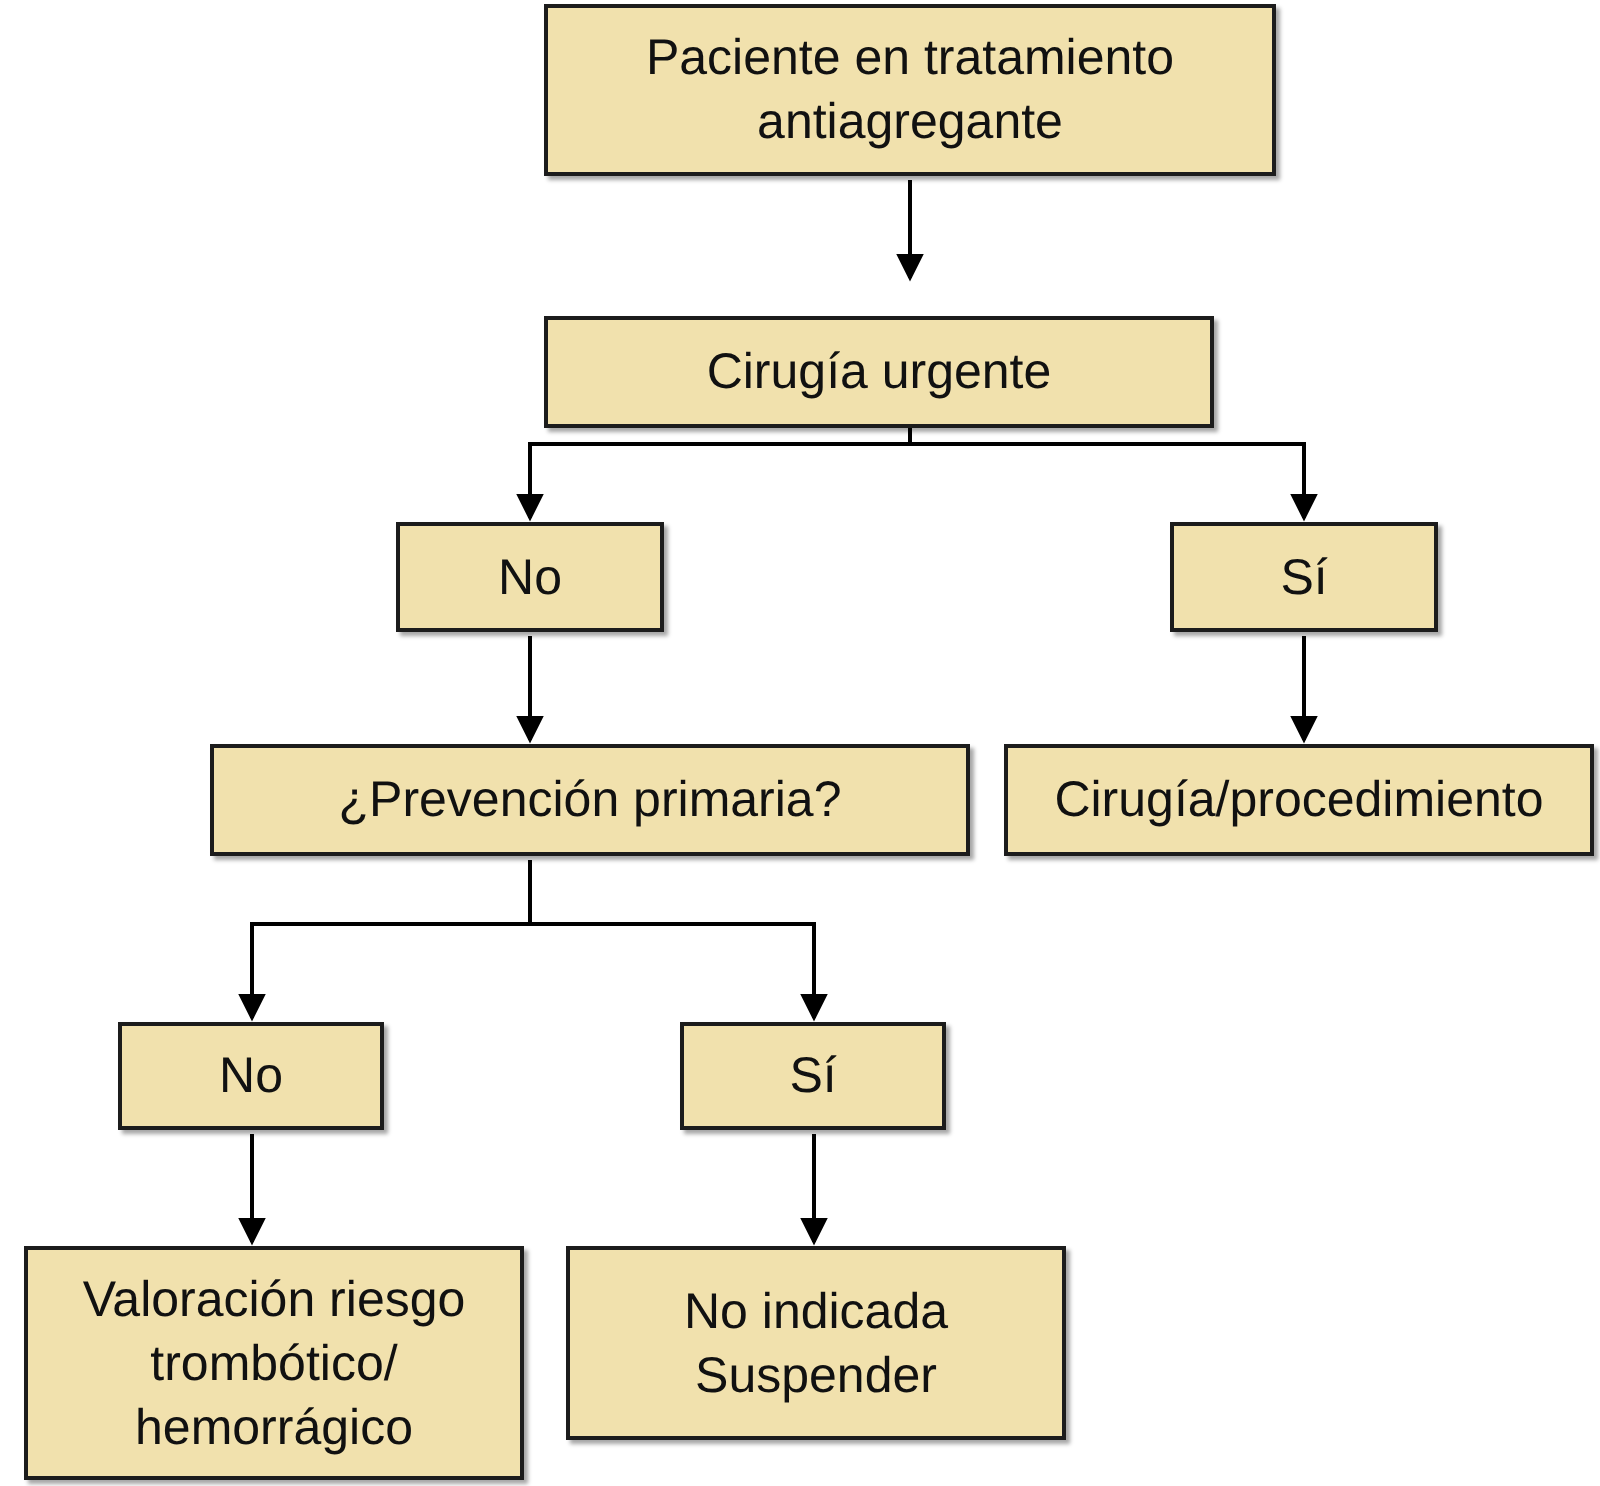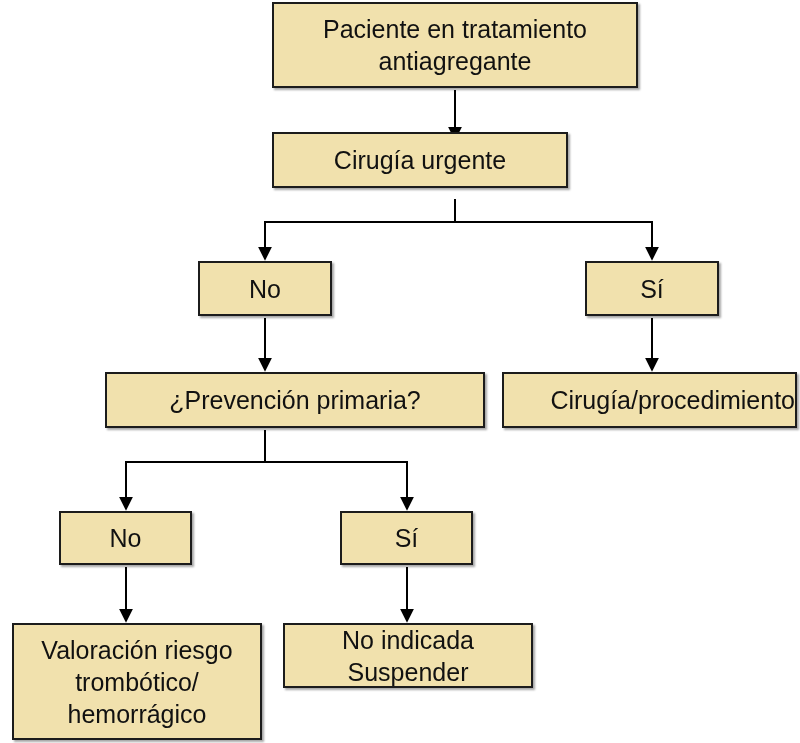--- a/index.html
+++ b/index.html
@@ -41,29 +41,29 @@
     background: var(--node-fill-color);
     border: 2px solid var(--node-border-color);
     box-shadow: 2px 2px 2px rgba(0,0,0,0.35);
     color: var(--text-color);
     font-size: 25px;
     line-height: 32px;
   }
   .node .label { white-space: pre-line; }
   
   .n-start        { left: 272px; top:   2px; width: 366px; height:  86px; }
-  .n-urgent       { left: 272px; top: 132px; width: 296px; height:  56px; text-align: right; }
+  .n-urgent       { left: 272px; top: 158px; width: 335px; height:  56px; text-align: right; }
   .n-urgent-no    { left: 198px; top: 261px; width: 134px; height:  55px; }
   .n-urgent-yes   { left: 585px; top: 261px; width: 134px; height:  55px; }
   .n-prevention   { left: 105px; top: 372px; width: 380px; height:  56px; }
-  .n-procedure    { left: 502px; top: 372px; width: 295px; height:  56px; justify-content: flex-end; }
+  .n-procedure    { left: 502px; top: 372px; width: 295px; height:  56px; }
   .n-prev-no      { left:  59px; top: 511px; width: 133px; height:  54px; }
   .n-prev-yes     { left: 340px; top: 511px; width: 133px; height:  54px; }
   .n-risk         { left:   1px; top: 623px; width: 250px; height: 117px; margin-left: 11px; }
-  .n-suspend      { left: 283px; top: 623px; width: 250px; height:  65px; }
+  .n-suspend      { left: 283px; top: 623px; width: 250px; height:  97px; }
 </style>
 </head>
 <body>
 
 <div class="stage">
 
   <svg class="connectors" viewBox="0 0 800 743" aria-hidden="true">
     <defs>
       <marker id="arrow" viewBox="0 0 8 8" refX="7" refY="4" markerWidth="7" markerHeight="7" orient="auto">
         <path d="M0,0 L8,4 L0,8 Z"></path>

